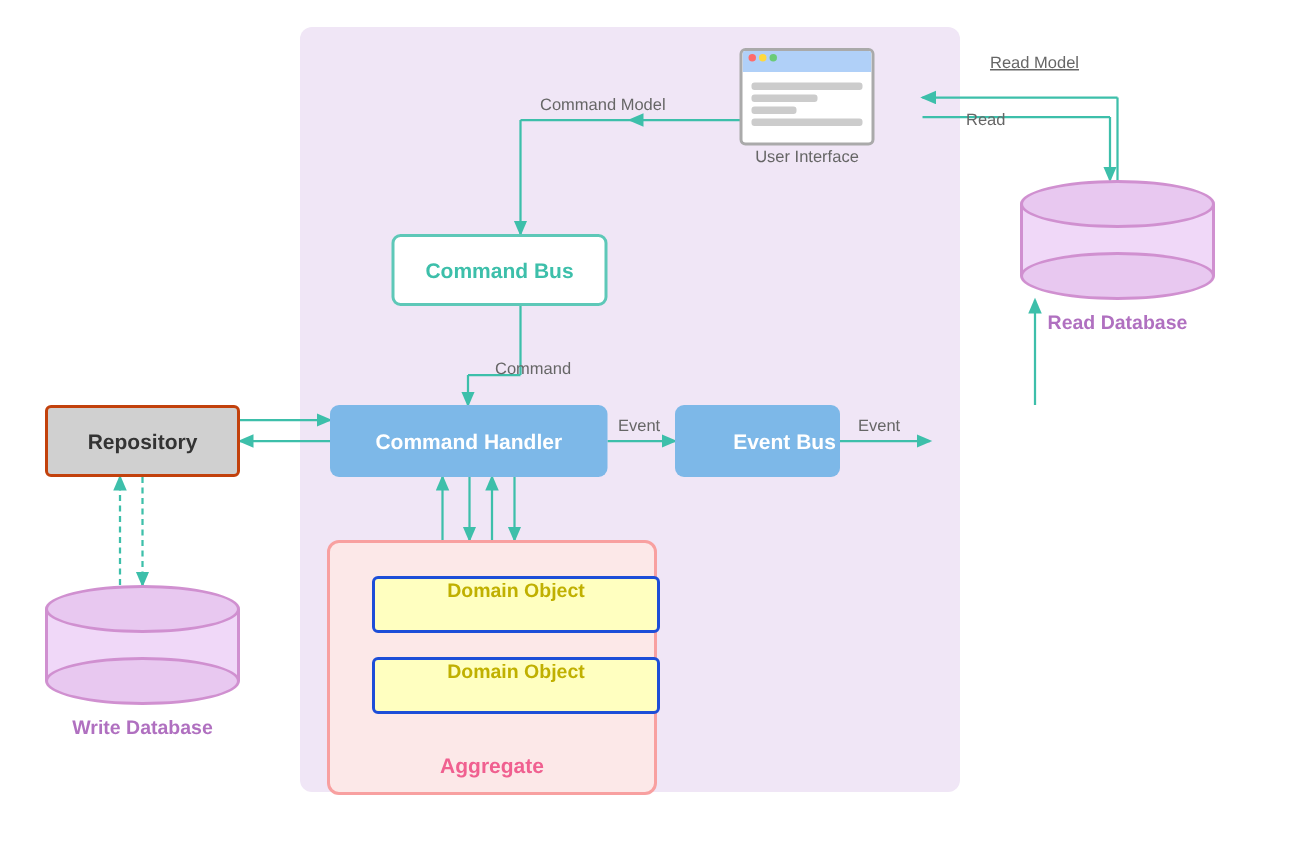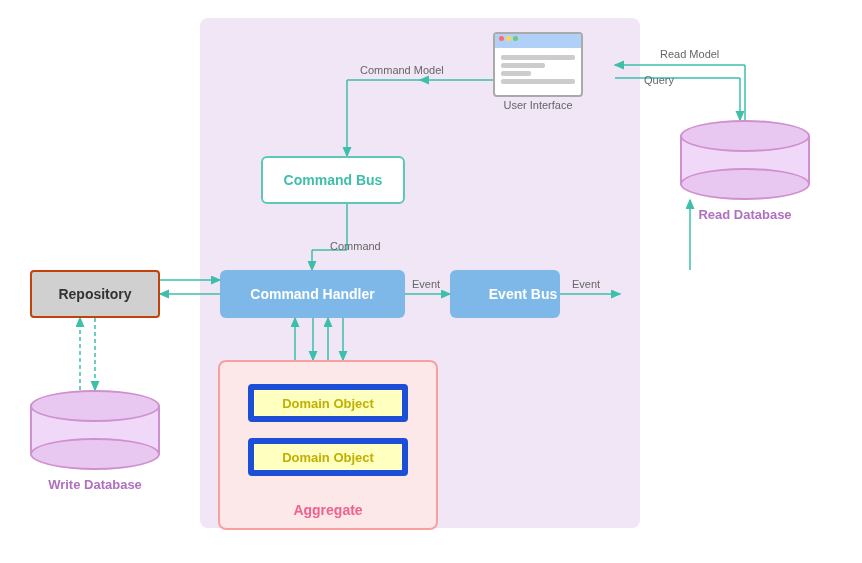--- a/index.html
+++ b/index.html
@@ -126,28 +126,28 @@
       width: 100%;
       text-align: center;
       color: #f06090;
       font-weight: bold;
       font-size: 14px;
     }
 
     
     .domain-obj {
       position: absolute;
-      width: 160px;
+      width: 192px;
       height: 38px;
       left: 28px;
       background: #ffffc0;
-      border: 6px solid #1d4ed8;
+      border: 2px solid #1d4ed8;
       border-radius: 4px;
       display: flex;
-      align-items: center;
+      align-items: flex-start;
       justify-content: center;
       color: #c0b000;
       font-weight: bold;
       font-size: 13px;
     }
 
     .domain-obj-1 { top: 22px; }
     .domain-obj-2 { top: 76px; }
 
     
@@ -341,22 +341,22 @@
     <line x1="745" y1="65" x2="615" y2="65" stroke="#3dbfaa" stroke-width="1.5" marker-end="url(#arrow-teal)" fill="none"></line>
 
     <line x1="615" y1="78" x2="740" y2="78" stroke="#3dbfaa" stroke-width="1.5" fill="none"></line>
     <line x1="740" y1="78" x2="740" y2="120" stroke="#3dbfaa" stroke-width="1.5" marker-end="url(#arrow-teal)" fill="none"></line>
 
     <line x1="295" y1="360" x2="295" y2="318" stroke="#3dbfaa" stroke-width="1.5" marker-end="url(#arrow-teal)" fill="none"></line>
     <line x1="343" y1="318" x2="343" y2="360" stroke="#3dbfaa" stroke-width="1.5" marker-end="url(#arrow-teal)" fill="none"></line>
   </svg>
 
   <div class="arrow-label" style="left:360px; top:64px;">Command Model</div>
-  <div class="arrow-label" style="left:660px; top:48px;">Read Model</div>
-  <div class="arrow-label" style="left:644px; top:74px;">Query</div>
+  <div class="arrow-label" style="left:660px; top:36px;text-decoration:underline;">Read Model</div>
+  <div class="arrow-label" style="left:644px; top:74px;">Read</div>
   <div class="arrow-label" style="left:302px; top:240px;margin-left:28px;">Command</div>
   <div class="arrow-label" style="left:412px; top:278px;">Event</div>
   <div class="arrow-label" style="left:572px; top:278px;">Event</div>
 
   <div class="node node-command-bus">
     <span>Command Bus</span>
   </div>
 
   <div class="node node-command-handler">
     <span>Command Handler</span>

